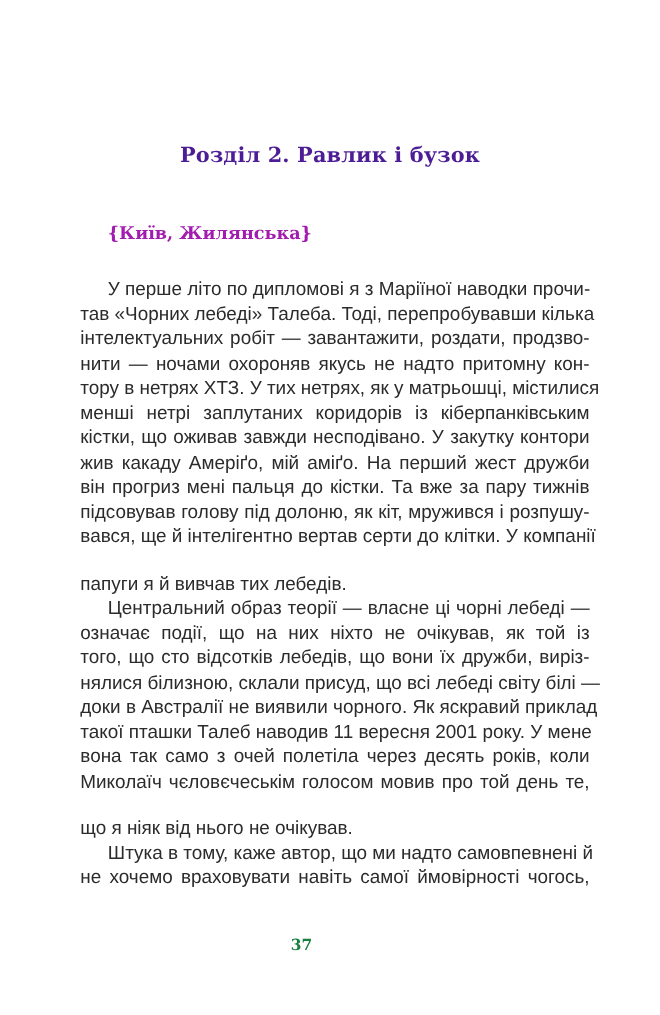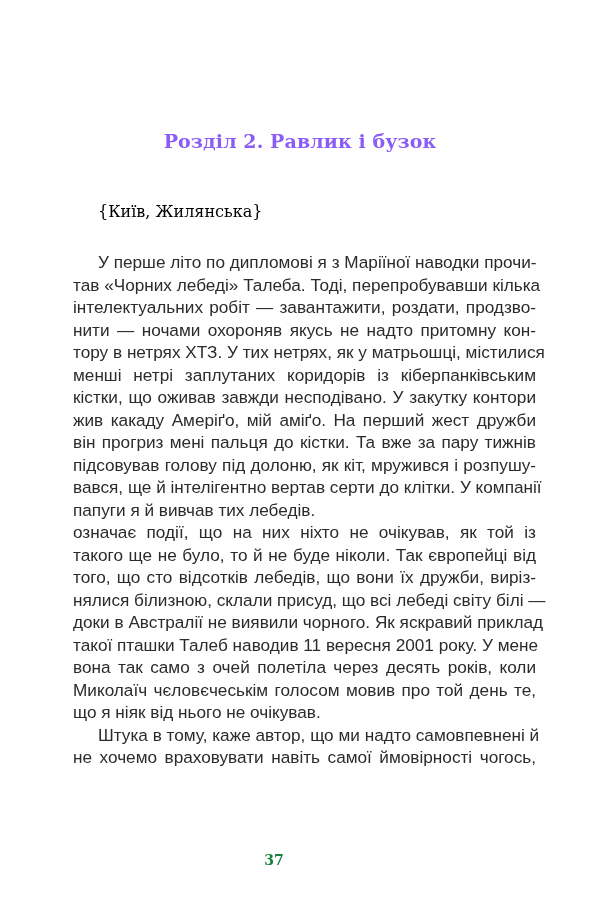--- a/index.html
+++ b/index.html
@@ -23,30 +23,30 @@
     .chapter-title {
       position: absolute;
       top: 130px;
       left: 0;
       width: 600px;
       text-align: center;
       font-family: "DejaVu Serif", "Liberation Serif", serif;
       font-weight: bold;
       font-size: 19px;
       letter-spacing: 0.1px;
-      color: #8b5cf6;
+      color: #4c1d95;
     }
     .section-heading {
       position: absolute;
       top: 202px;
       left: 98px;
       font-family: "DejaVu Serif", "Liberation Serif", serif;
-      font-weight: normal;
+      font-weight: bold;
       font-size: 16px;
-      color: #000000;
+      color: #a21caf;
     }
     .body-text {
       position: absolute;
       top: 251px;
       left: 73px;
       width: 463px;
     }
     .line {
       display: block;
       height: 22.5px;
@@ -57,20 +57,21 @@
       text-align-last: justify;
       white-space: nowrap;
       overflow: visible;
       color: #2b2b2b;
     }
     .line.indent {
       padding-left: 25px;
     }
     .line.last {
       text-align-last: left;
+      margin-top: 20px;
     }
     .page-number {
       position: absolute;
       top: 852px;
       left: 0;
       width: 548px;
       text-align: center;
       font-family: "DejaVu Serif", "Liberation Serif", serif;
       font-weight: bold;
       font-size: 14px;
@@ -92,22 +93,22 @@
     <span class="line">нити — ночами охороняв якусь не надто притомну кон-</span>
     <span class="line">тору в нетрях ХТЗ. У тих нетрях, як у матрьошці, містилися</span>
     <span class="line">менші нетрі заплутаних коридорів із кіберпанківським</span>
     <span class="line">кістки, що оживав завжди несподівано. У закутку контори</span>
     <span class="line">жив какаду Амеріґо, мій аміґо. На перший жест дружби</span>
     <span class="line">він прогриз мені пальця до кістки. Та вже за пару тижнів</span>
     <span class="line">підсовував голову під долоню, як кіт, мружився і розпушу-</span>
     <span class="line">вався, ще й інтелігентно вертав серти до клітки. У компанії</span>
     <span class="line last">папуги я й вивчав тих лебедів.</span>
 
+    <span class="line indent">Центральний образ теорії — власне ці чорні лебеді —</span>
     <span class="line">означає події, що на них ніхто не очікував, як той із</span>
-    <span class="line">такого ще не було, то й не буде ніколи. Так європейці від</span>
     <span class="line">того, що сто відсотків лебедів, що вони їх дружби, виріз-</span>
     <span class="line">нялися білизною, склали присуд, що всі лебеді світу білі —</span>
     <span class="line">доки в Австралії не виявили чорного. Як яскравий приклад</span>
     <span class="line">такої пташки Талеб наводив 11 вересня 2001 року. У мене</span>
     <span class="line">вона так само з очей полетіла через десять років, коли</span>
     <span class="line">Миколаїч чєловєчеськім голосом мовив про той день те,</span>
     <span class="line last">що я ніяк від нього не очікував.</span>
 
     <span class="line indent">Штука в тому, каже автор, що ми надто самовпевнені й</span>
     <span class="line">не хочемо враховувати навіть самої ймовірності чогось,</span>

